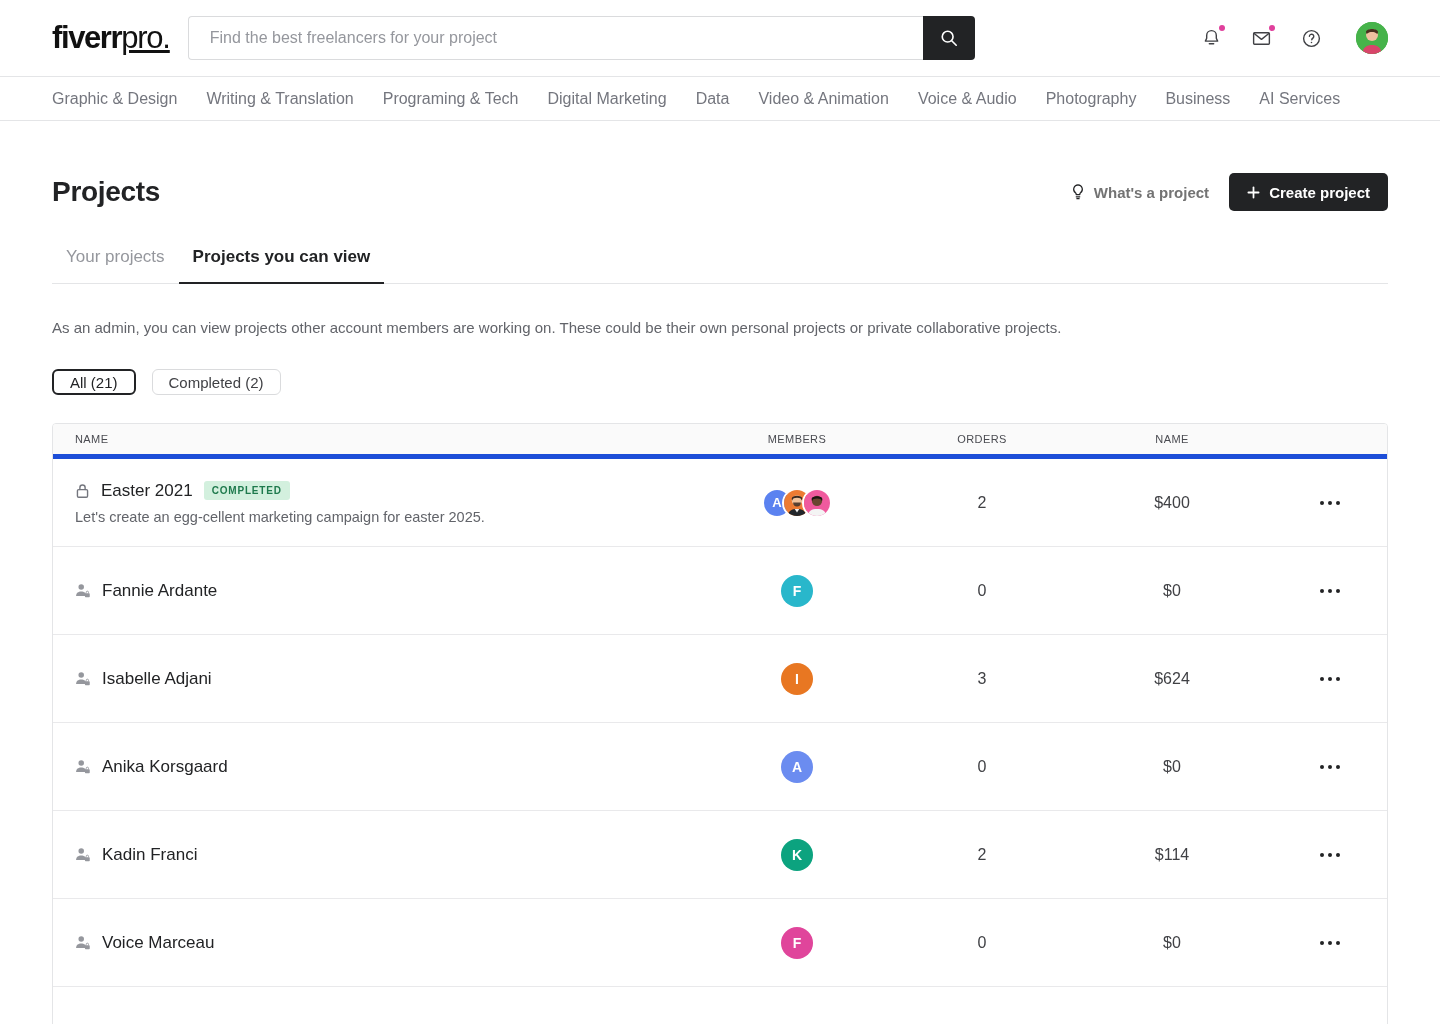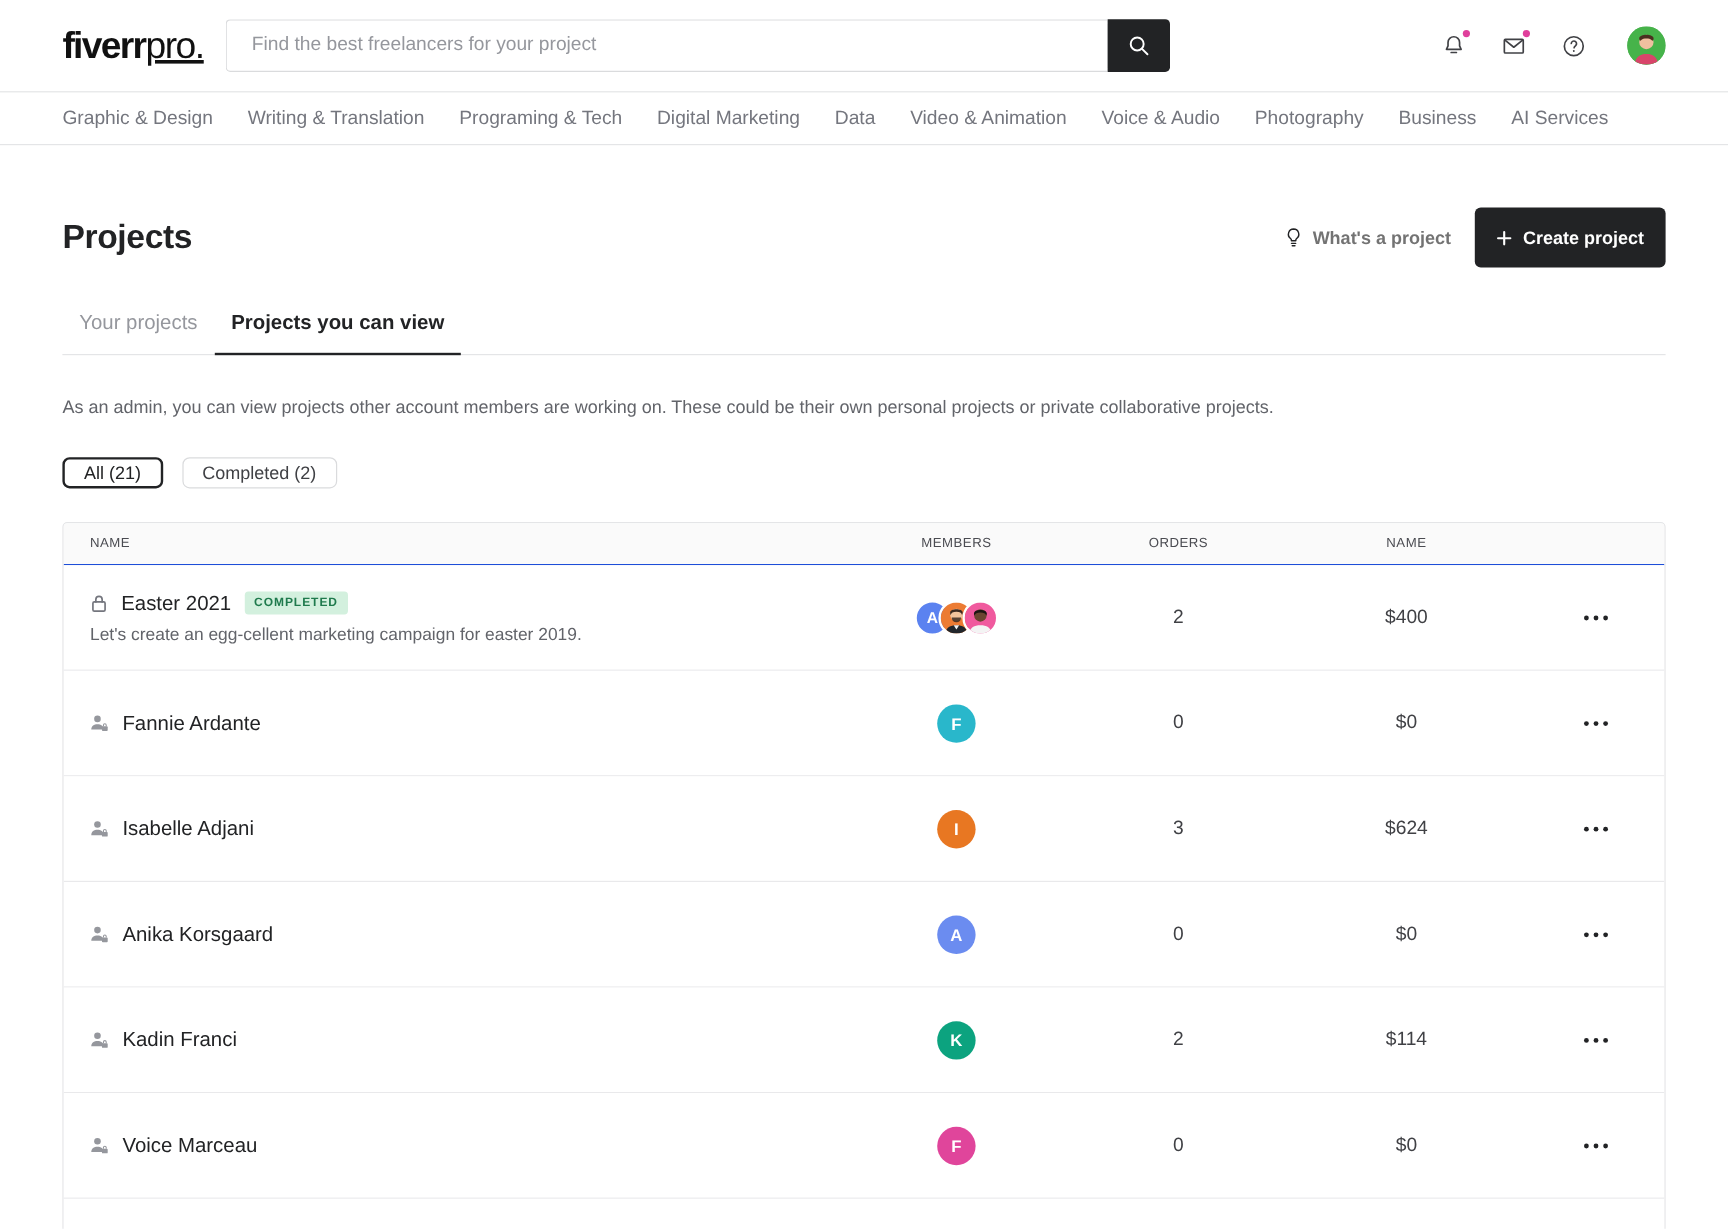--- a/index.html
+++ b/index.html
@@ -126,21 +126,21 @@
     display: flex; align-items: center; gap: 8px;
     font-size: 15px; font-weight: 700; color: #737373;
     cursor: pointer;
   }
   .create-btn {
     display: flex; align-items: center; gap: 9px;
     background: #222325;
     color: #fff;
     border: none;
     border-radius: 5px;
-    height: 50px;
+    height: 38px;
     padding: 0 18px;
     font-size: 15px;
     font-weight: 600;
     font-family: "Liberation Sans", sans-serif;
     cursor: pointer;
   }
 
   
   .tabs {
     display: flex;
@@ -192,21 +192,21 @@
     margin-top: 28px;
     border: 1px solid #e4e5e7;
     border-radius: 4px;
     overflow: hidden;
   }
   .thead {
     display: flex;
     align-items: center;
     background: #fafafa;
     height: 35px;
-    border-bottom: 1px solid #1d4ed8;
+    border-bottom: 5px solid #1d4ed8;
     font-size: 11px;
     letter-spacing: 0.4px;
     color: #4a4b51;
     font-weight: 400;
   }
   .col-name   { flex: 1; padding-left: 22px; }
   .col-mem    { width: 190px; text-align: center; }
   .col-ord    { width: 180px; text-align: center; }
   .col-spend  { width: 200px; text-align: center; }
   .col-menu   { width: 115px; text-align: center; }
@@ -376,21 +376,21 @@
           <div class="col-name">
             <div class="name-cell">
               <div class="name-line">
                 <svg width="15" height="16" viewBox="0 0 16 17" fill="none" stroke="#74767e" stroke-width="1.5">
                   <rect x="2.6" y="7" width="10.8" height="8.2" rx="1.3"></rect>
                   <path d="M5.2 7V4.9a2.8 2.8 0 015.6 0V7" stroke-linecap="round"></path>
                 </svg>
                 <span class="proj-name">Easter 2021</span>
                 <span class="badge">COMPLETED</span>
               </div>
-              <div class="sub">Let's create an egg-cellent marketing campaign for easter 2019.</div>
+              <div class="sub">Let's create an egg-cellent marketing campaign for easter 2025.</div>
             </div>
           </div>
           <div class="col-mem">
             <div class="avgroup">
               <span class="av" style="background:#5b82f0">A</span>
               <span class="av">
                 <svg width="30" height="30" viewBox="0 0 30 30">
                   <rect width="30" height="30" fill="#ec7b33"></rect>
                   <circle cx="15" cy="12" r="6" fill="#f1c39c"></circle>
                   <path d="M9 9.5c0-4 12-4 12 0 0 1 0 2-.6 2.6-.5-2.4-2-3.2-5.4-3.2s-4.9.8-5.4 3.2C9 11.5 9 10.5 9 9.5z" fill="#3b2a21"></path>

